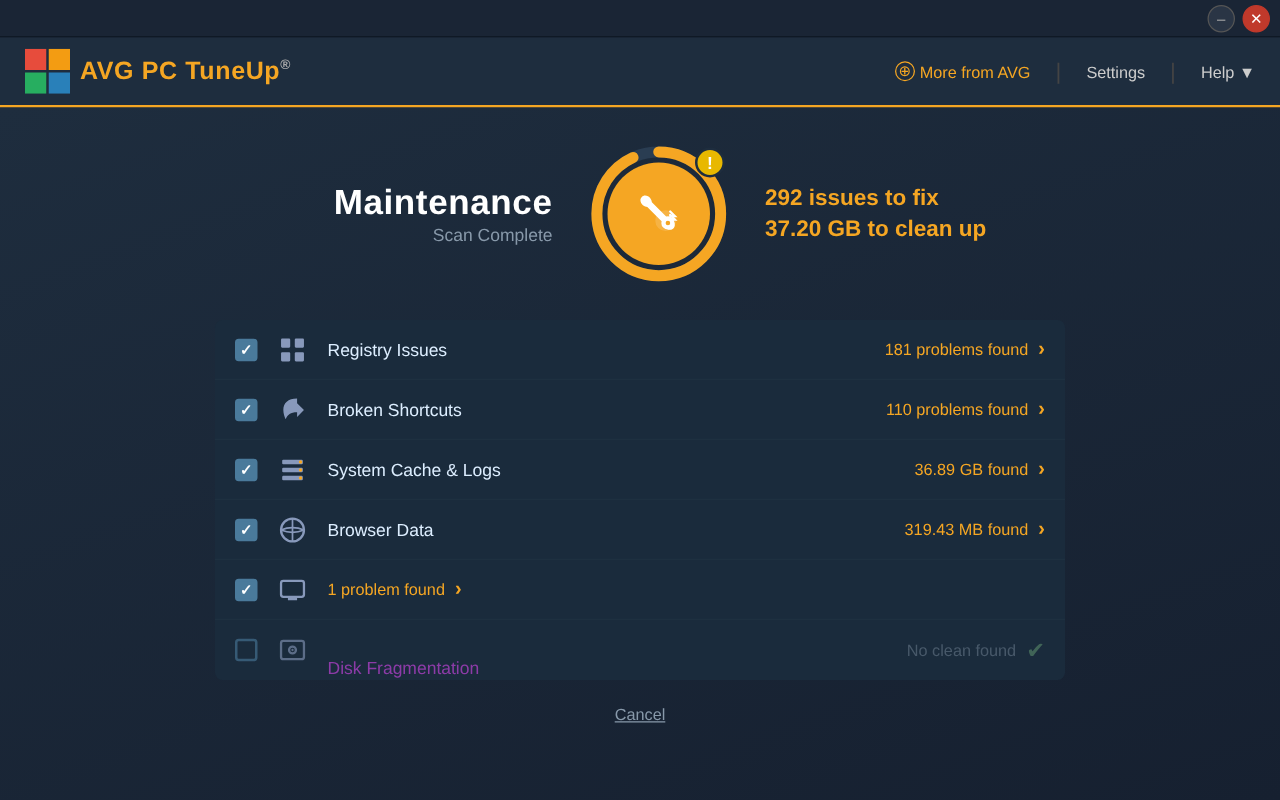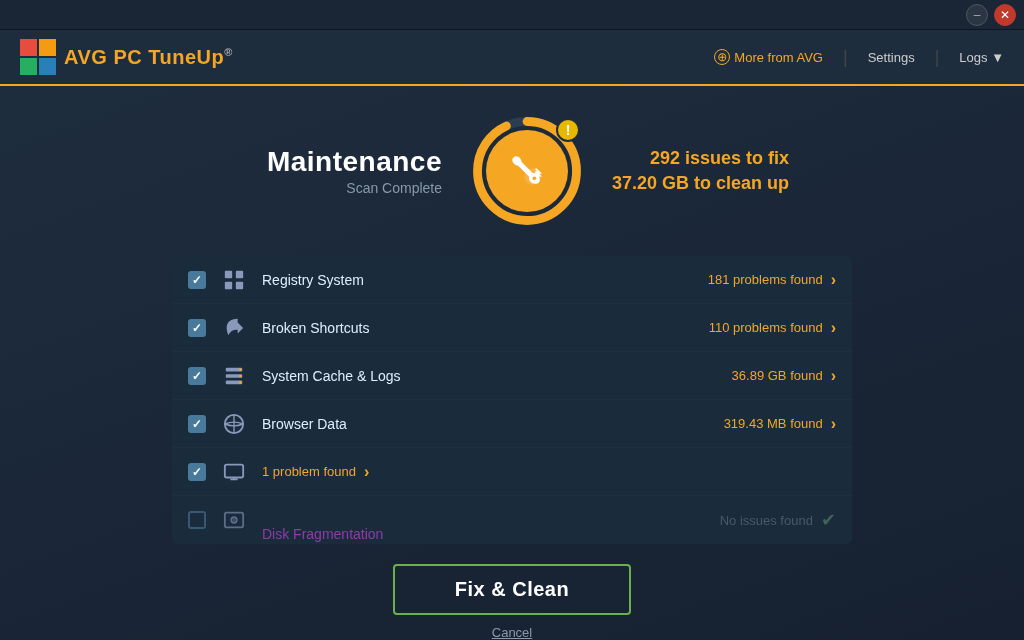--- a/index.html
+++ b/index.html
@@ -179,21 +179,21 @@
       align-items: center;
       justify-content: center;
       font-size: 14px;
       font-weight: 700;
       color: white;
       border: 2px solid #1e2d3e;
     }
 
     
     .hero-stats {
-      text-align: right;
+      text-align: left;
     }
     .hero-stats-line1 {
       font-size: 18px;
       color: #cdd;
     }
     .hero-stats-line1 span { color: #f5a623; font-weight: 700; }
     .hero-stats-line2 {
       font-size: 18px;
       color: #cdd;
       margin-top: 4px;
@@ -329,21 +329,21 @@
     <div class="header-nav-item more">
       <span class="plus-icon">⊕</span>
       <span>More from AVG</span>
     </div>
     <span class="nav-sep">|</span>
     <div class="header-nav-item">
       <span>Settings</span>
     </div>
     <span class="nav-sep">|</span>
     <div class="header-nav-item">
-      <span>Logs ▼</span>
+      <span>Help ▼</span>
     </div>
   </nav>
 </div>
 
 <div class="main">
 
   <div class="hero">
     <div class="hero-text">
       <div class="hero-title">Maintenance</div>
       <div class="hero-subtitle">Scan Complete</div>
@@ -383,21 +383,21 @@
   <div class="result-row">
         <div class="checkbox checked"></div>
         <div class="row-icon">
           <svg viewBox="0 0 24 24">
             <rect x="2" y="2" width="8" height="8" rx="1"></rect>
             <rect x="14" y="2" width="8" height="8" rx="1"></rect>
             <rect x="2" y="14" width="8" height="8" rx="1"></rect>
             <rect x="14" y="14" width="8" height="8" rx="1"></rect>
           </svg>
         </div>
-        <span class="row-label">Registry System</span>
+        <span class="row-label">Registry Issues</span>
         <span class="row-result">181 problems found</span>
         <span class="chevron-icon">›</span>
       </div>
       <div class="result-row">
         <div class="checkbox checked"></div>
         <div class="row-icon">
           <svg viewBox="0 0 24 24">
             <path d="M4 12 C4 6 8 2 16 2 L16 6 L22 12 L16 18 L16 14 C10 14 8 16 6 20 C5 18 4 15 4 12Z"></path>
           </svg>
         </div>
@@ -450,21 +450,20 @@
       <div class="result-row disabled">
         <div class="checkbox"></div>
         <div class="row-icon">
           <svg viewBox="0 0 24 24">
             <rect x="2" y="4" width="20" height="16" rx="2" fill="none" stroke="#8899bb" stroke-width="2"></rect>
             <circle cx="12" cy="12" r="3" fill="none" stroke="#8899bb" stroke-width="2"></circle>
             <circle cx="12" cy="12" r="1"></circle>
           </svg>
         </div>
         <span class="row-label">Disk Fragmentation</span>
-        <span class="row-result">No issues found</span>
+        <span class="row-result">No clean found</span>
         <span class="done-icon">✔</span>
       </div>
     </div>
 
-  <button class="fix-btn">Fix &amp; Clean</button>
   <button class="cancel-link">Cancel</button>
 
 </div>
 
 </body></html>

